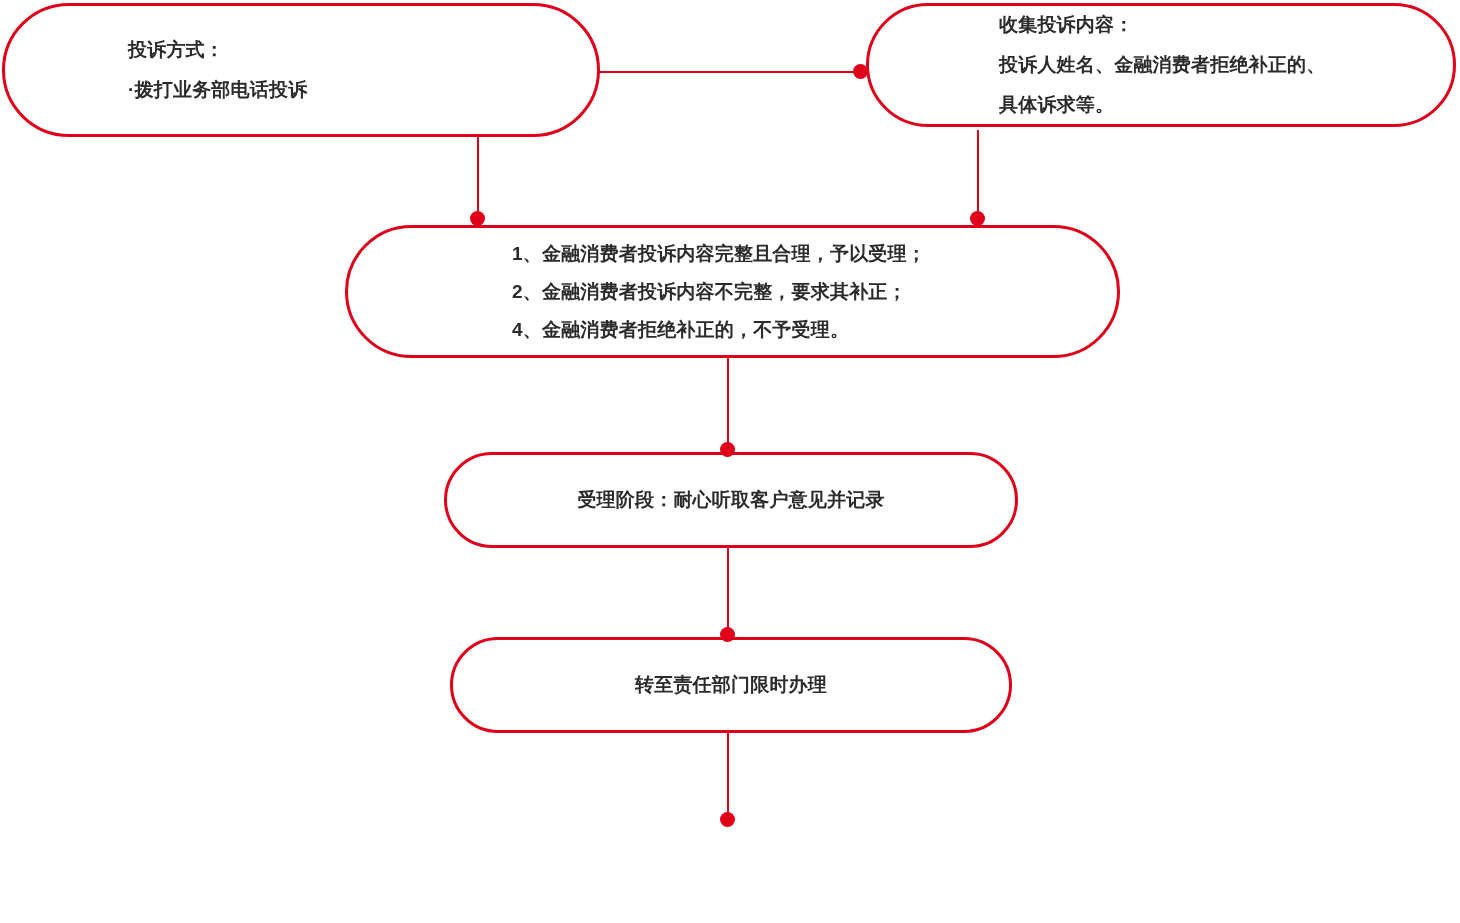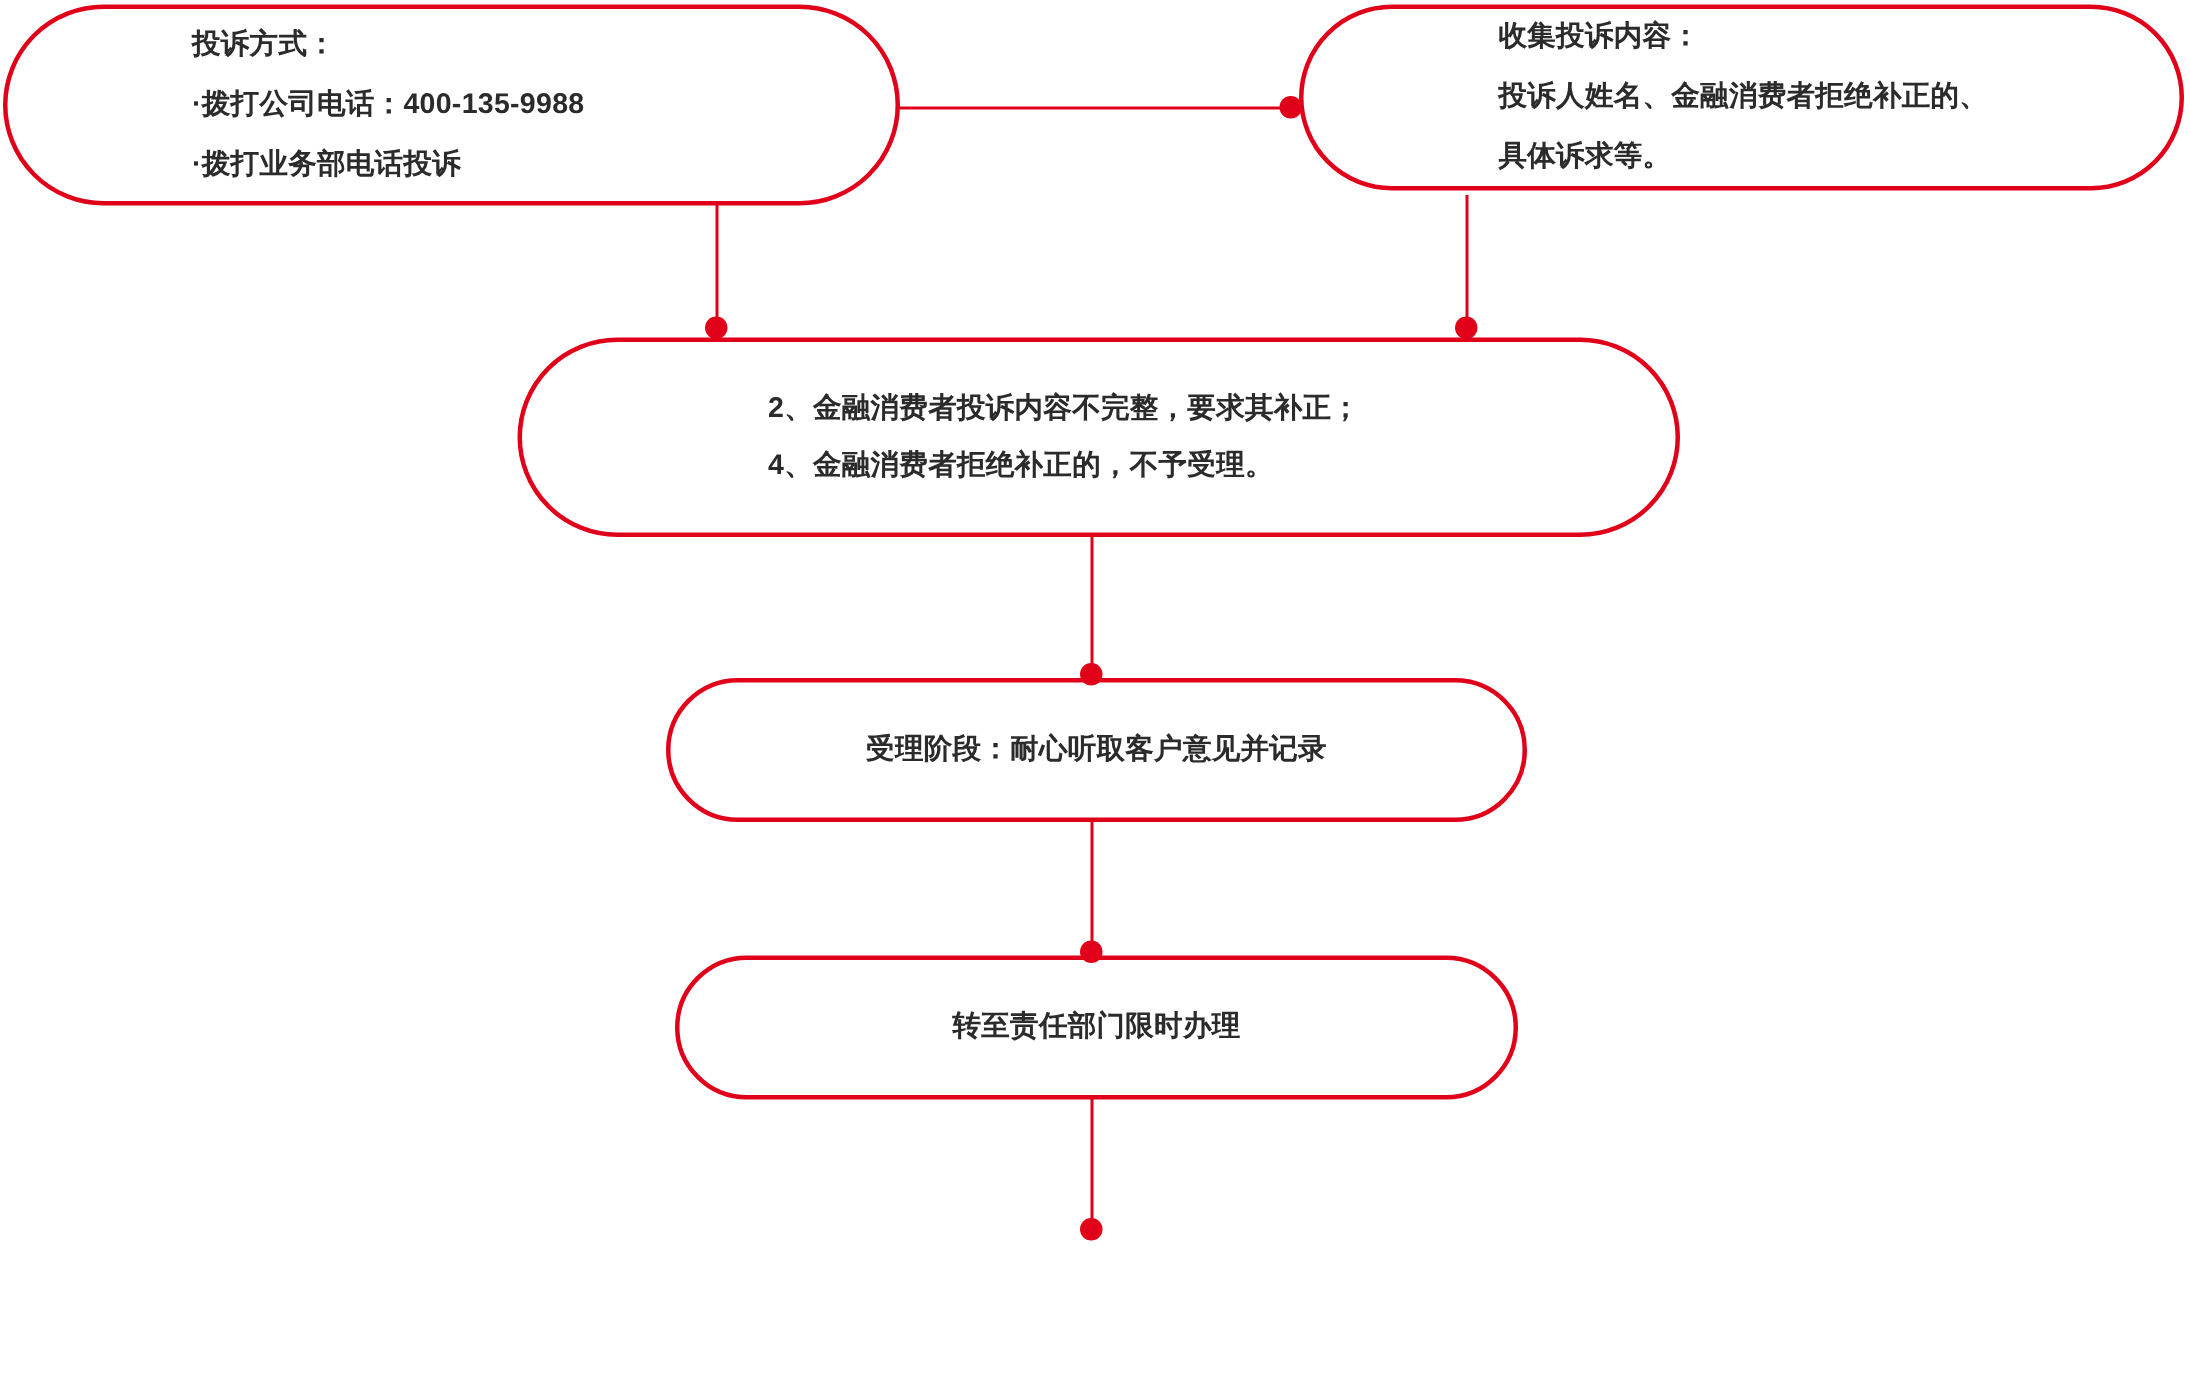--- a/index.html
+++ b/index.html
@@ -99,31 +99,31 @@
 
   <div class="dot" style="left:853px; top:64px;"></div>
   <div class="dot" style="left:470px; top:211px;"></div>
   <div class="dot" style="left:970px; top:211px;"></div>
   <div class="dot" style="left:720px; top:442px;"></div>
   <div class="dot" style="left:720px; top:627px;"></div>
   <div class="dot" style="left:720px; top:812px;"></div>
 
   <div class="node node-top" style="left:2px; top:3px; width:598px; height:134px; padding-left:123px;">
     <div class="line">投诉方式：</div>
-    <div class="line">·拨打公司电话：400-135-9988</div>
     <div class="line">·拨打业务部电话投诉</div>
   </div>
 
   <div class="node node-top" style="left:866px; top:3px; width:590px; height:124px; padding-left:130px;">
     <div class="line">收集投诉内容：</div>
     <div class="line">投诉人姓名、金融消费者拒绝补正的、</div>
     <div class="line">具体诉求等。</div>
   </div>
 
   <div class="node node-list" style="left:345px; top:225px; width:775px; height:133px; padding-left:164px;">
+    <div class="line">1、金融消费者投诉内容完整且合理，予以受理；</div>
     <div class="line">2、金融消费者投诉内容不完整，要求其补正；</div>
     <div class="line">4、金融消费者拒绝补正的，不予受理。</div>
   </div>
 
   <div class="node node-single" style="left:444px; top:452px; width:574px; height:96px;">
     <div class="line">受理阶段：耐心听取客户意见并记录</div>
   </div>
 
   <div class="node node-single" style="left:450px; top:637px; width:562px; height:96px;">
     <div class="line">转至责任部门限时办理</div>

